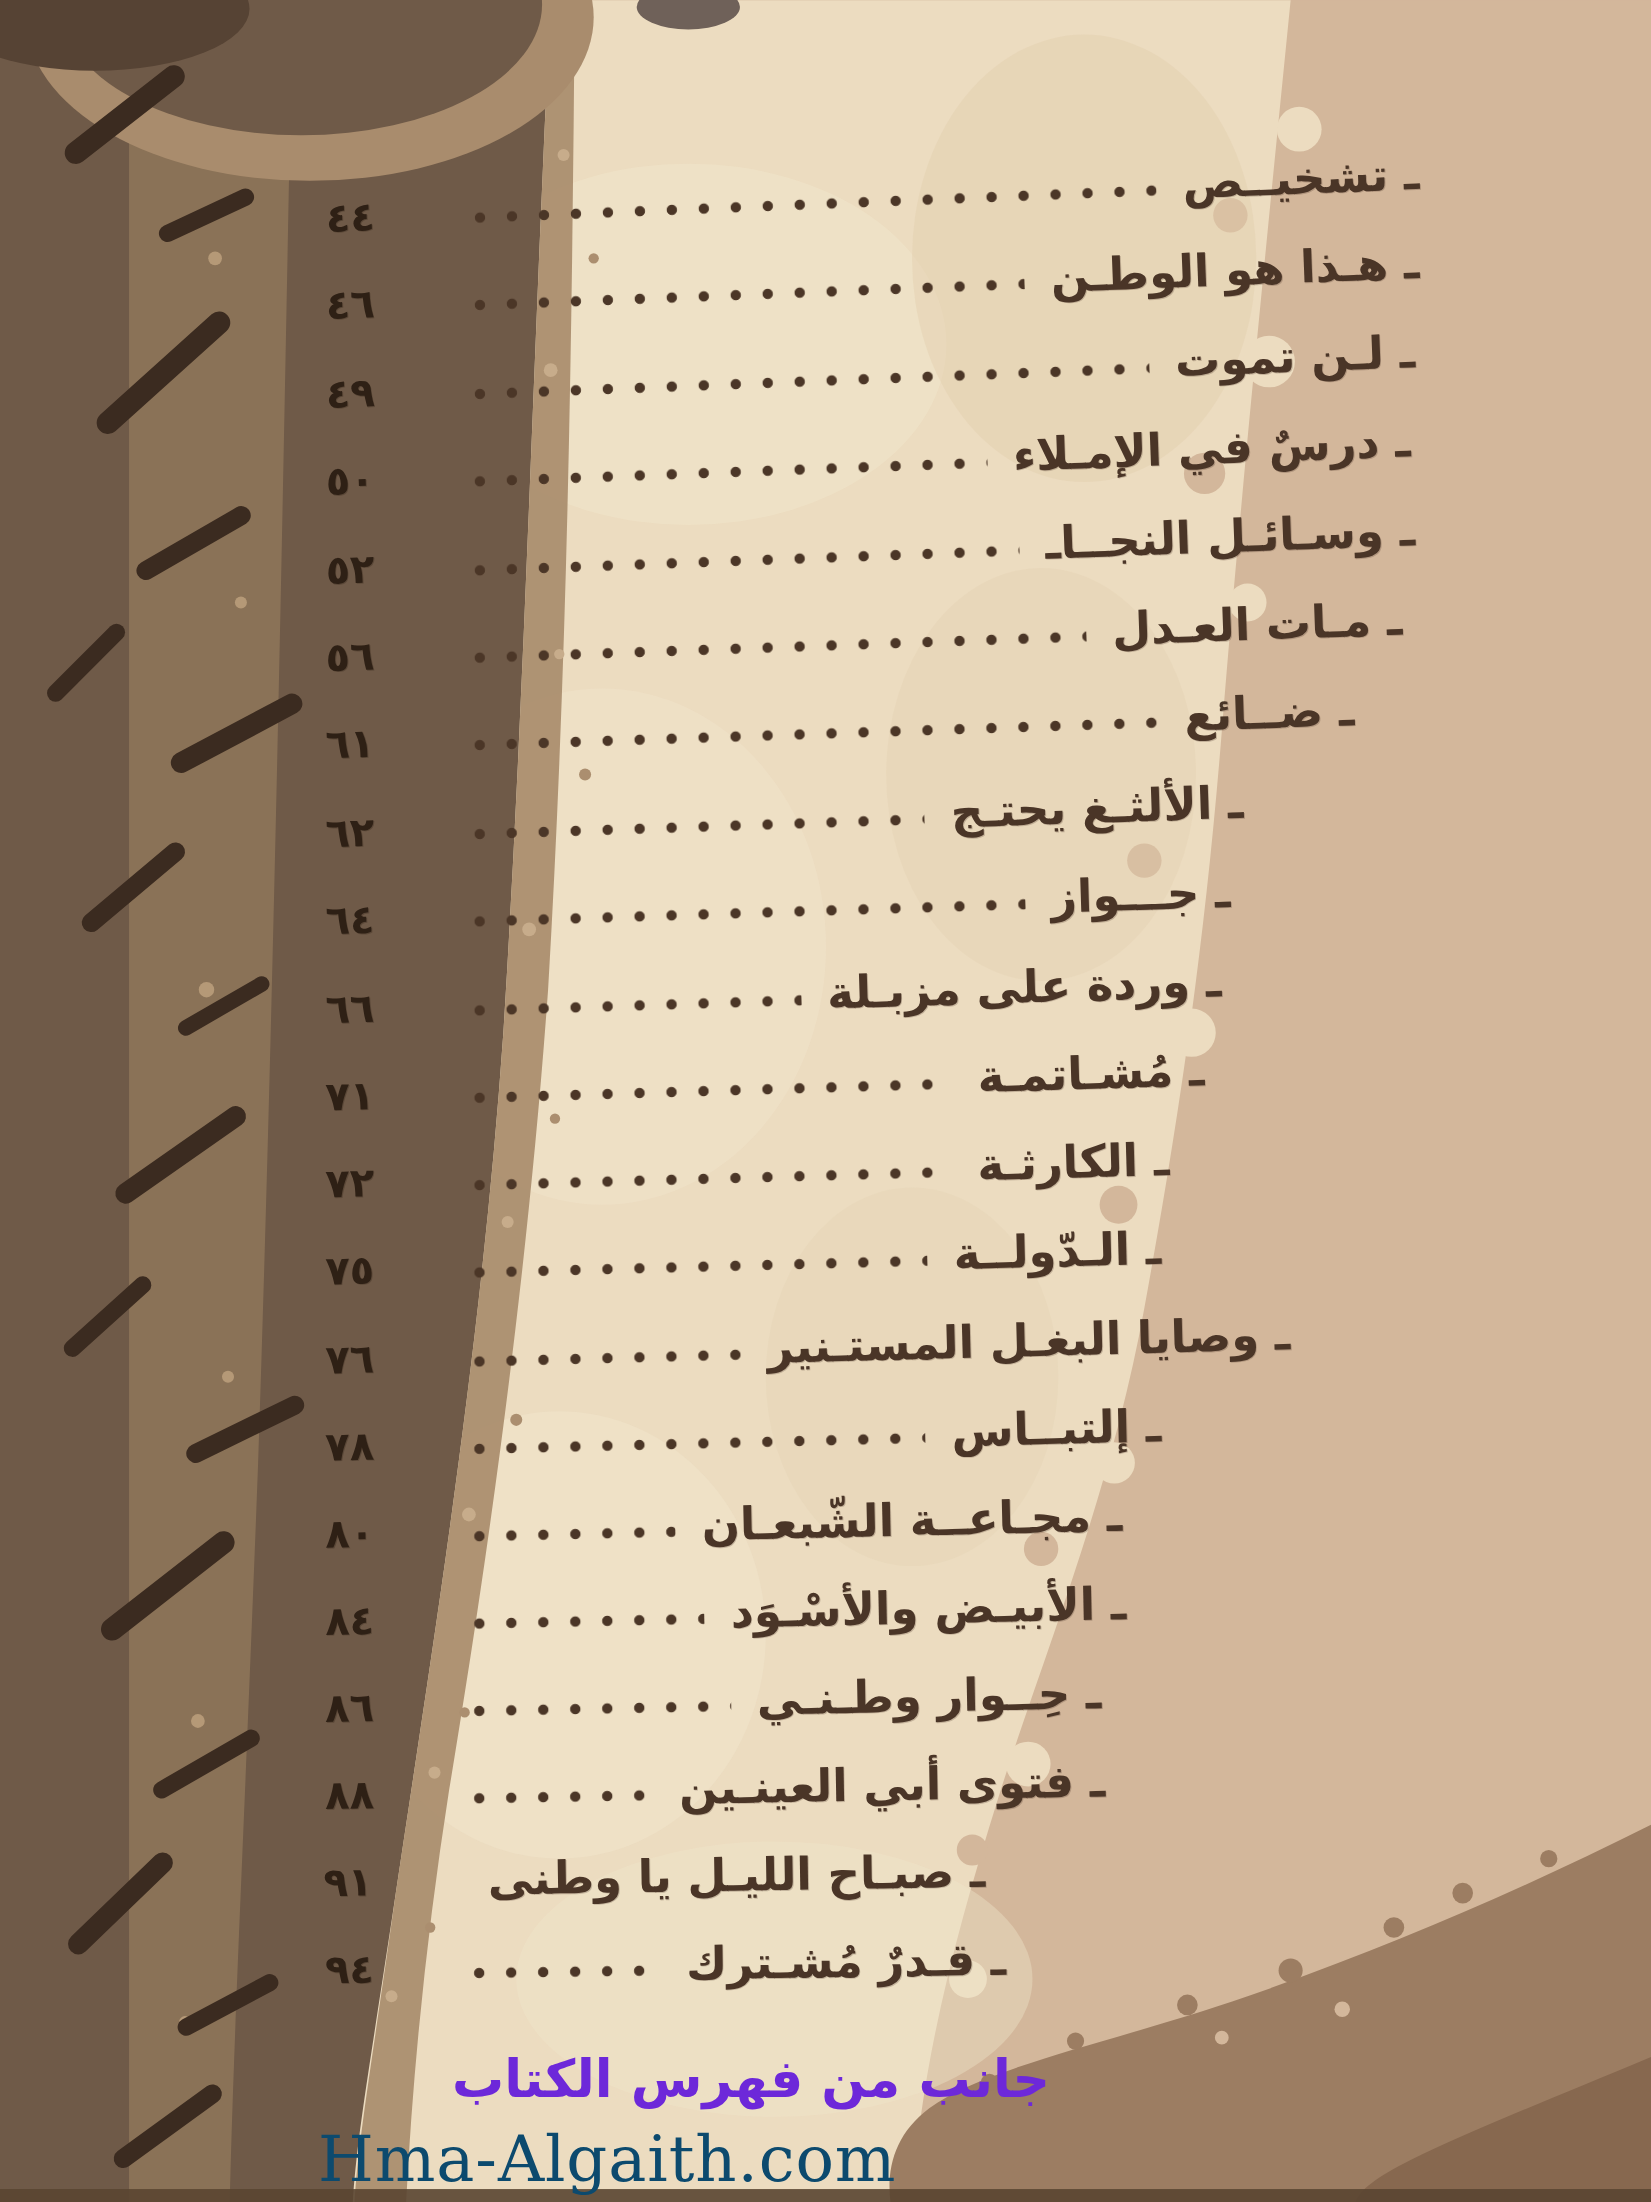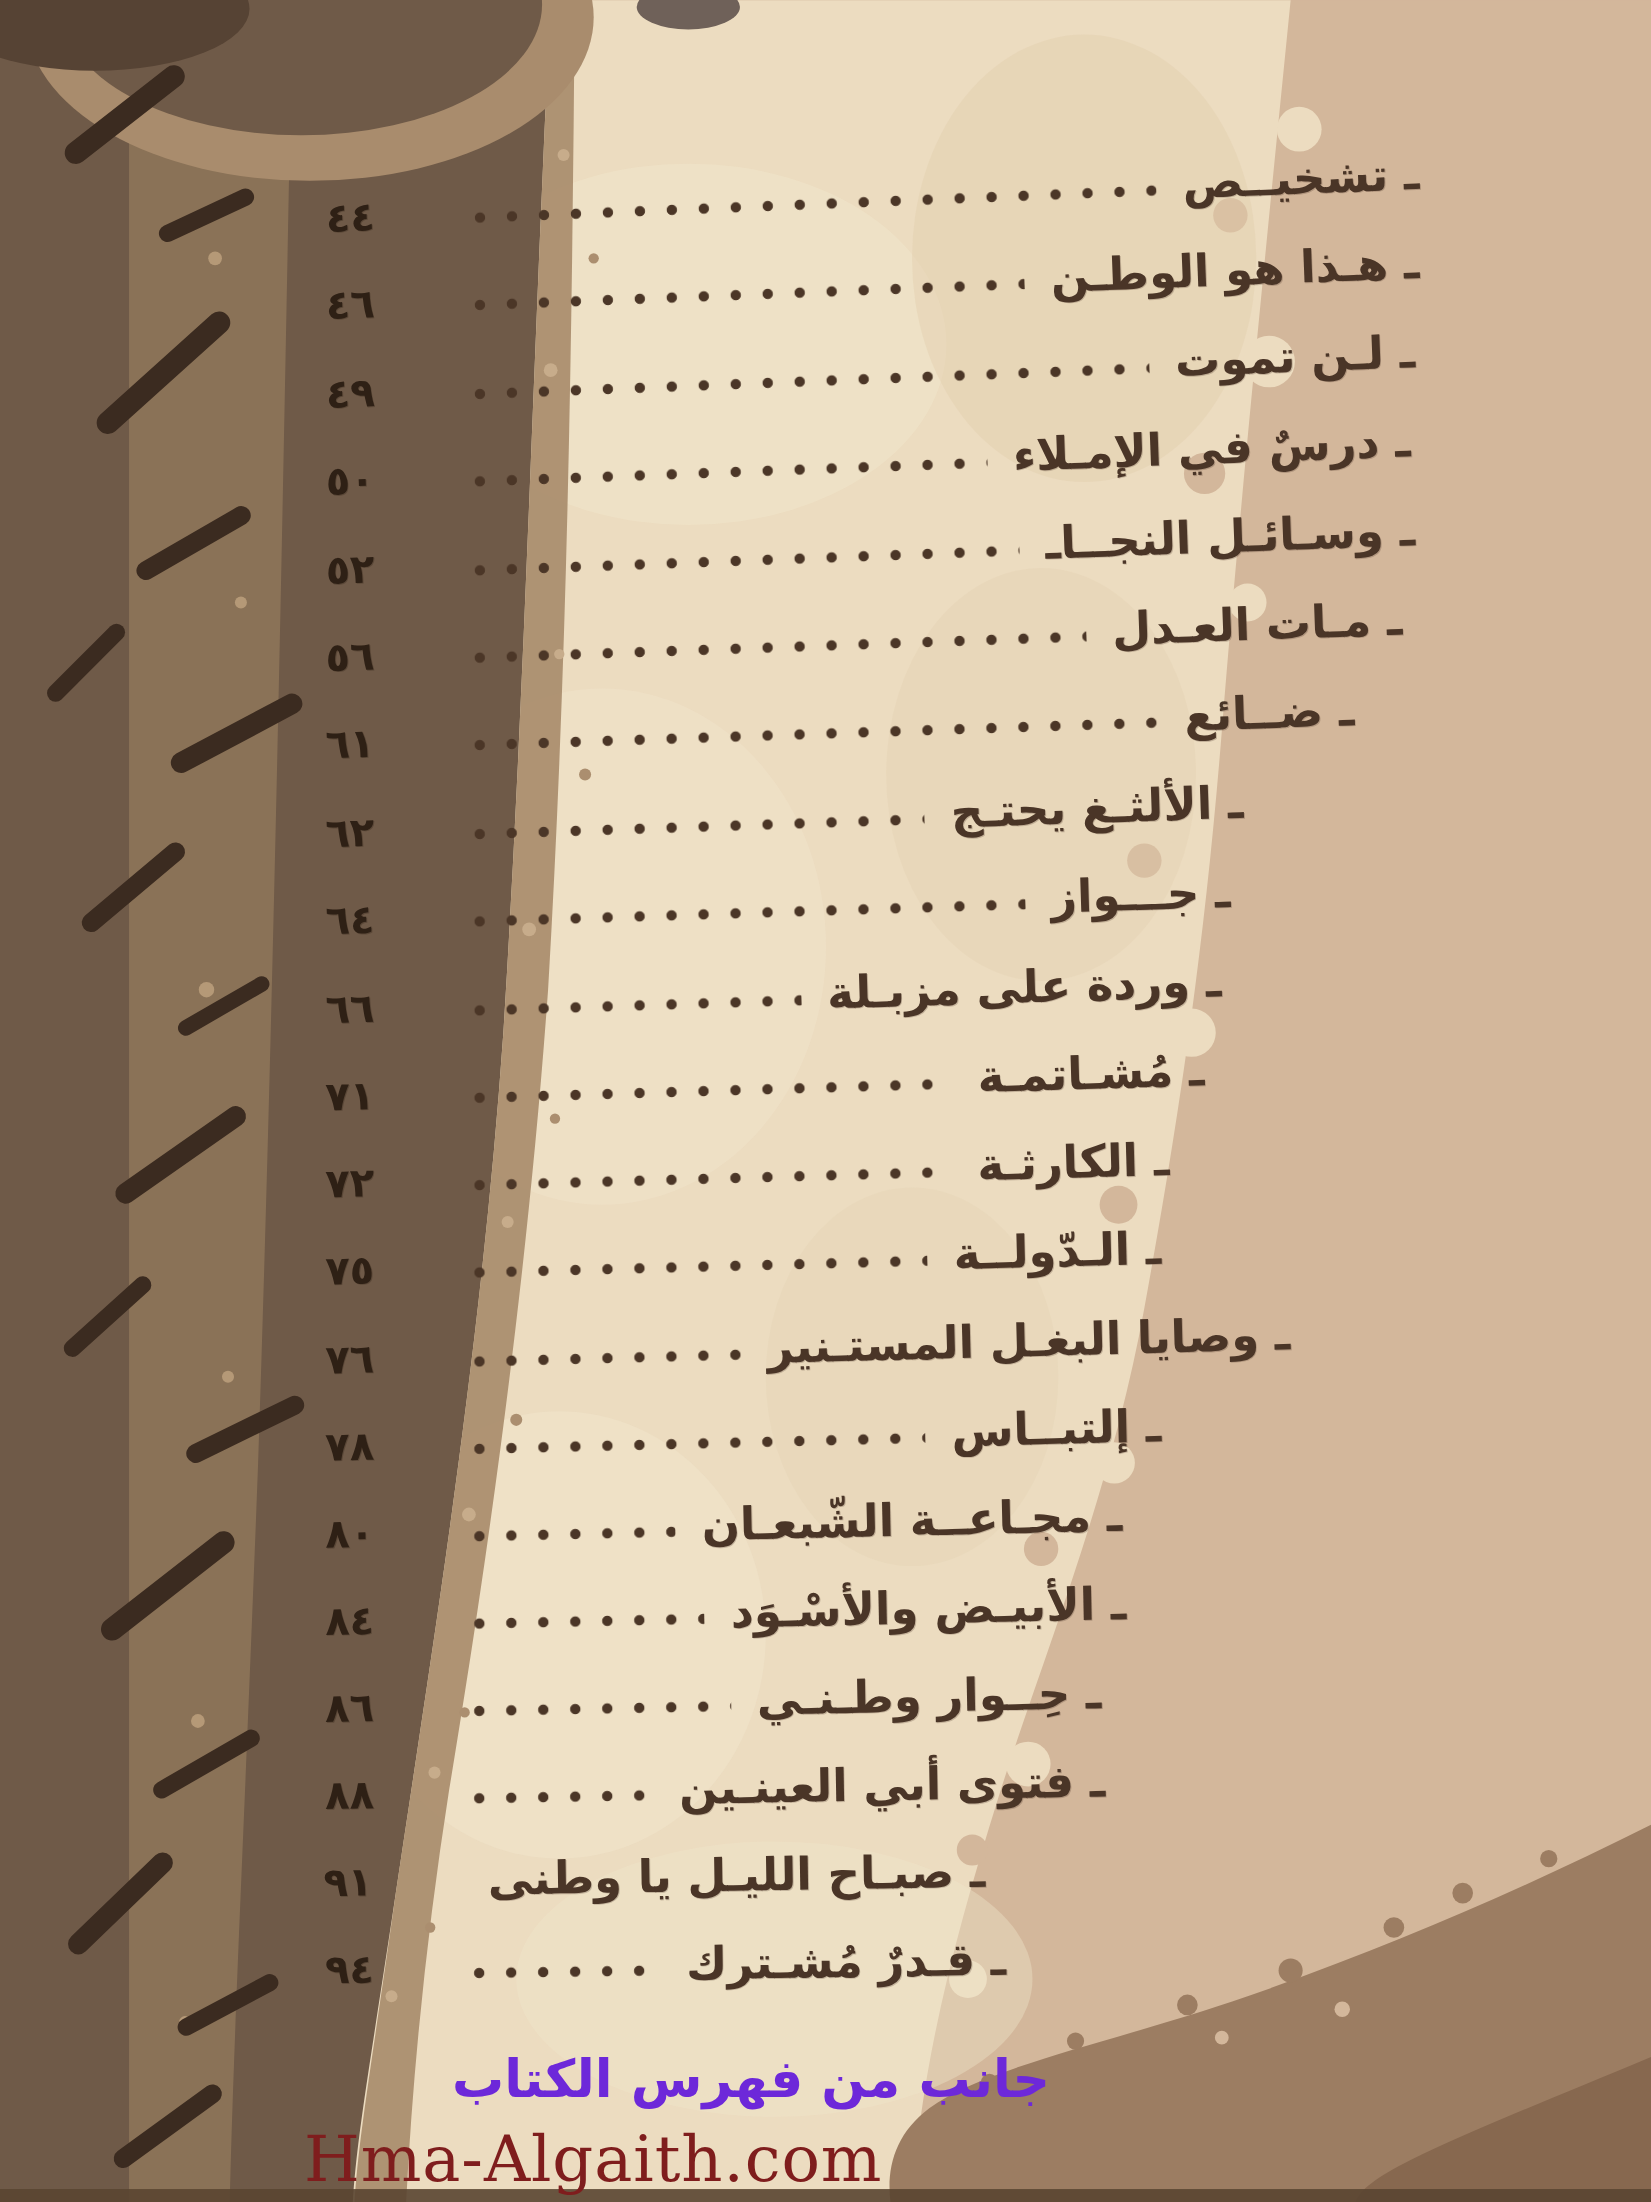--- a/index.html
+++ b/index.html
@@ -17,22 +17,22 @@
   .leader{flex:1;height:13.8px;margin:12px 26px 0 22.4px;
           background-image:radial-gradient(circle, #4b3627 4.7px, rgba(0,0,0,0) 5.6px);
           background-size:32px 13.8px;background-repeat:repeat-x;background-position:left center;}
   .pageno{font-weight:700;font-size:40px;color:#2e2015;min-width:116px;
           direction:ltr;text-align:left;padding-left:6.9px;
           text-shadow:0.9px 0.9px 0 rgba(46,32,21,.3);}
 
   
   .caption{position:absolute;left:482px;top:2049px;width:568px;text-align:center;
            font-weight:700;font-size:52px;color:#6d28d9;direction:rtl;white-space:nowrap;}
-  .website{position:absolute;left:304px;top:2122px;width:551px;text-align:center;
-           font-family:"DejaVu Serif",serif;font-size:64px;color:#7f1d1d;
+  .website{position:absolute;left:318px;top:2122px;width:551px;text-align:center;
+           font-family:"DejaVu Serif",serif;font-size:64px;color:#0c4a6e;
            letter-spacing:0.9px;white-space:nowrap;}
 </style>
 </head>
 <body>
 
 <div class="canvas">
 
   <svg class="bg" viewBox="0 0 1920 2560" xmlns="http://www.w3.org/2000/svg" aria-hidden="true">
 
     <rect x="0" y="0" width="1920" height="2560" fill="#d3b79b"></rect>

